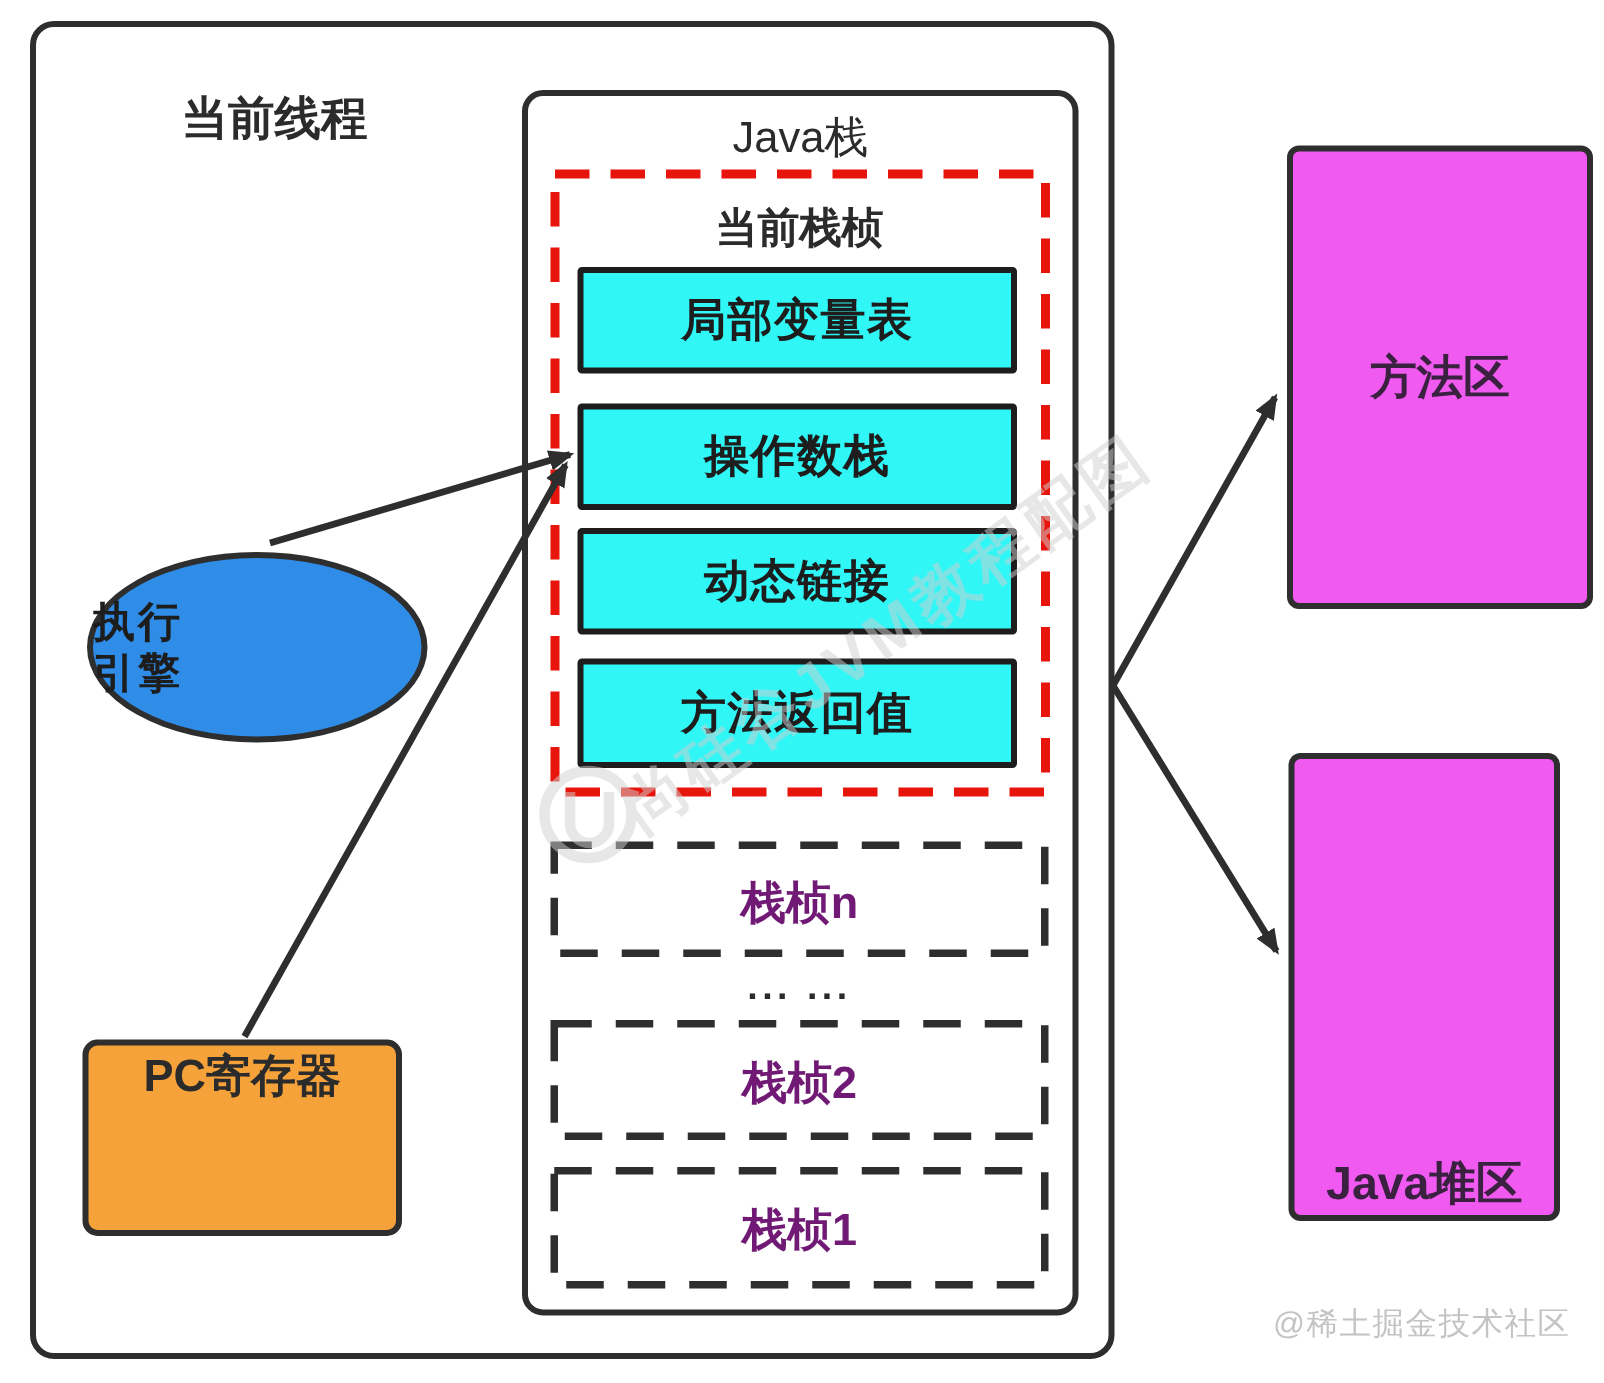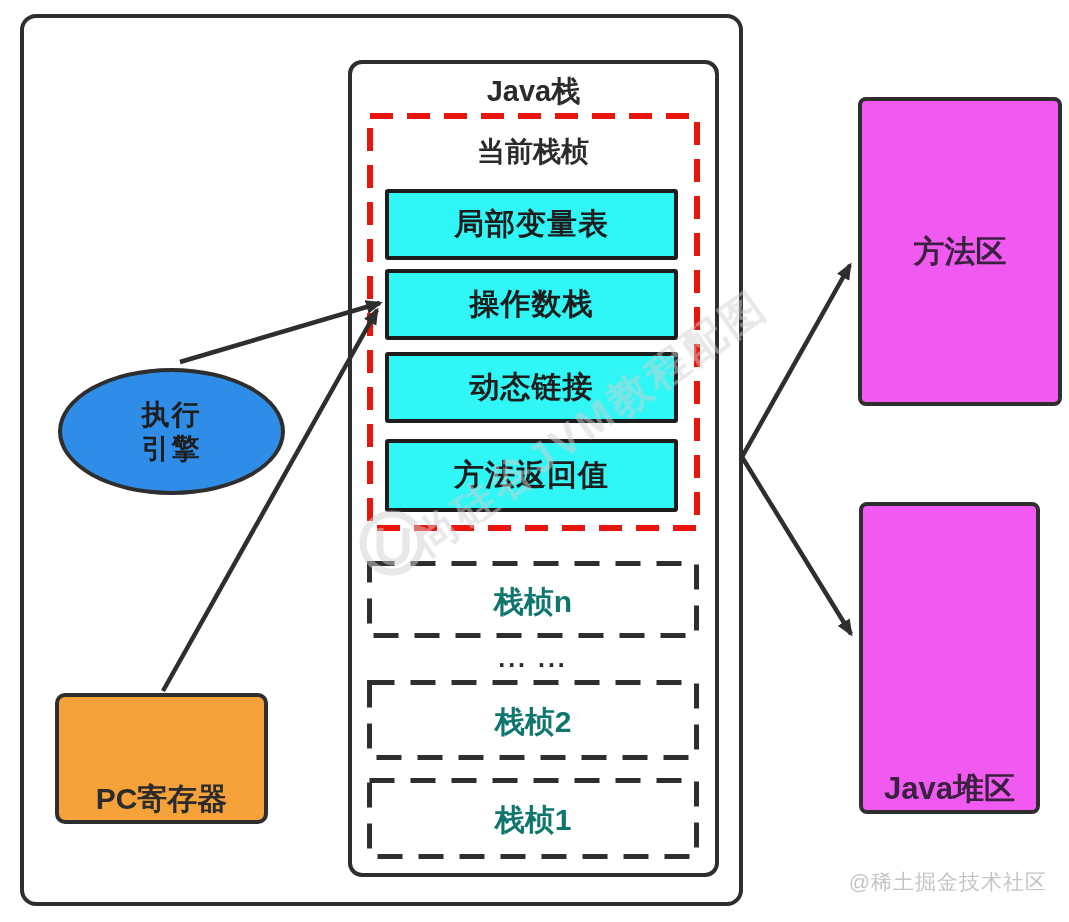--- a/index.html
+++ b/index.html
@@ -5,37 +5,37 @@
   html,body{margin:0;padding:0;background:#ffffff;}
   .canvas{
     position:relative;width:1069px;height:922px;background:#fff;
     font-family:"Liberation Sans",sans-serif;overflow:hidden;
   }
   .abs{position:absolute;box-sizing:border-box;}
   .solid-box{border:4px solid var(--line,#2e2e2e);}
   .outer-box{left:20px;top:14px;width:723px;height:892px;border-radius:16px;background:transparent;}
   .thread-title{left:98px;top:58px;width:170px;text-align:center;font-size:31px;font-weight:700;color:#2b2b2b;}
   .jstack-box{left:348px;top:60px;width:371px;height:817px;border-radius:14px;background:#fff;}
-  .jstack-title{left:348px;top:72px;width:371px;text-align:center;font-size:29px;font-weight:700;color:#2b2b2b;}
+  .jstack-title{left:348px;top:72px;width:371px;text-align:center;font-size:29px;font-weight:400;color:#2b2b2b;}
   .cframe-title{left:368px;top:133px;width:330px;text-align:center;font-size:28px;font-weight:700;color:#2b2b2b;}
   .cyan-box{
     left:385px;width:293px;height:71px;background:var(--cyan,#30F6F6);
     border:4px solid #1d1d1d;border-radius:3px;display:flex;align-items:center;justify-content:center;
     font-size:30px;font-weight:700;color:#1d1d1d;letter-spacing:1px;
   }
-  .frame-label{left:368px;width:330px;text-align:center;font-size:30px;font-weight:700;color:#0f766e;}
+  .frame-label{left:368px;width:330px;text-align:center;font-size:30px;font-weight:700;color:#701a75;}
   .ellipsis-label{left:368px;top:644px;width:330px;text-align:center;font-size:25px;font-weight:700;color:#2b2b2b;letter-spacing:3px;}
   .engine-ellipse{
     left:58px;top:368px;width:227px;height:127px;border:4px solid #2e2e2e;border-radius:50%;
-    background:var(--blue,#2F8DE8);display:flex;flex-direction:column;align-items:center;justify-content:center;
+    background:var(--blue,#2F8DE8);display:flex;flex-direction:column;align-items:flex-start;justify-content:center;
     font-size:28px;font-weight:700;color:#1d1d1d;line-height:1.2;letter-spacing:2px;
   }
   .pc-box{
     left:55px;top:693px;width:213px;height:131px;border:4px solid #2e2e2e;border-radius:10px;
-    background:var(--orange,#F6A23A);display:flex;align-items:flex-end;justify-content:center;
+    background:var(--orange,#F6A23A);display:flex;align-items:flex-start;justify-content:center;
     font-size:30px;font-weight:700;color:#2b2b2b;
   }
   .magenta-box{
     border:4px solid #2e2e2e;border-radius:8px;background:var(--magenta,#F05AF0);
     display:flex;align-items:center;justify-content:center;font-size:31px;font-weight:700;color:#3a2140;
   }
   .method-area{left:858px;top:97px;width:204px;height:309px;}
   .java-heap{left:859px;top:502px;width:181px;height:312px;align-items:flex-end;}
   .credit{right:22px;top:868px;font-size:21px;color:var(--credit,#c4c4c4);letter-spacing:1px;}
   svg.overlay{position:absolute;left:0;top:0;width:1069px;height:922px;pointer-events:none;}
@@ -44,27 +44,28 @@
   .arrow{stroke:var(--line,#2e2e2e);stroke-width:4.5;fill:none;}
   .wm-stroke{stroke:var(--watermark,#d0d0d0);fill:none;stroke-width:7;}
   .wm-text{fill:var(--watermark,#d0d0d0);font-size:42px;font-weight:700;letter-spacing:4px;font-family:"Liberation Sans",sans-serif;}
 </style>
 </head>
 <body>
 
 <div class="canvas">
 
   <div class="abs solid-box outer-box"></div>
+  <div class="abs thread-title">当前线程</div>
 
   <div class="abs solid-box jstack-box"></div>
   <div class="abs jstack-title">Java栈</div>
 
   <div class="abs cframe-title">当前栈桢</div>
 
-  <div class="abs cyan-box" style="top:189px">
+  <div class="abs cyan-box" style="top:178px">
     <span>局部变量表</span>
   </div>
   <div class="abs cyan-box" style="top:269px">
     <span>操作数栈</span>
   </div>
   <div class="abs cyan-box" style="top:352px">
     <span>动态链接</span>
   </div>
   <div class="abs cyan-box" style="top:439px;height:73px">
     <span>方法返回值</span>

